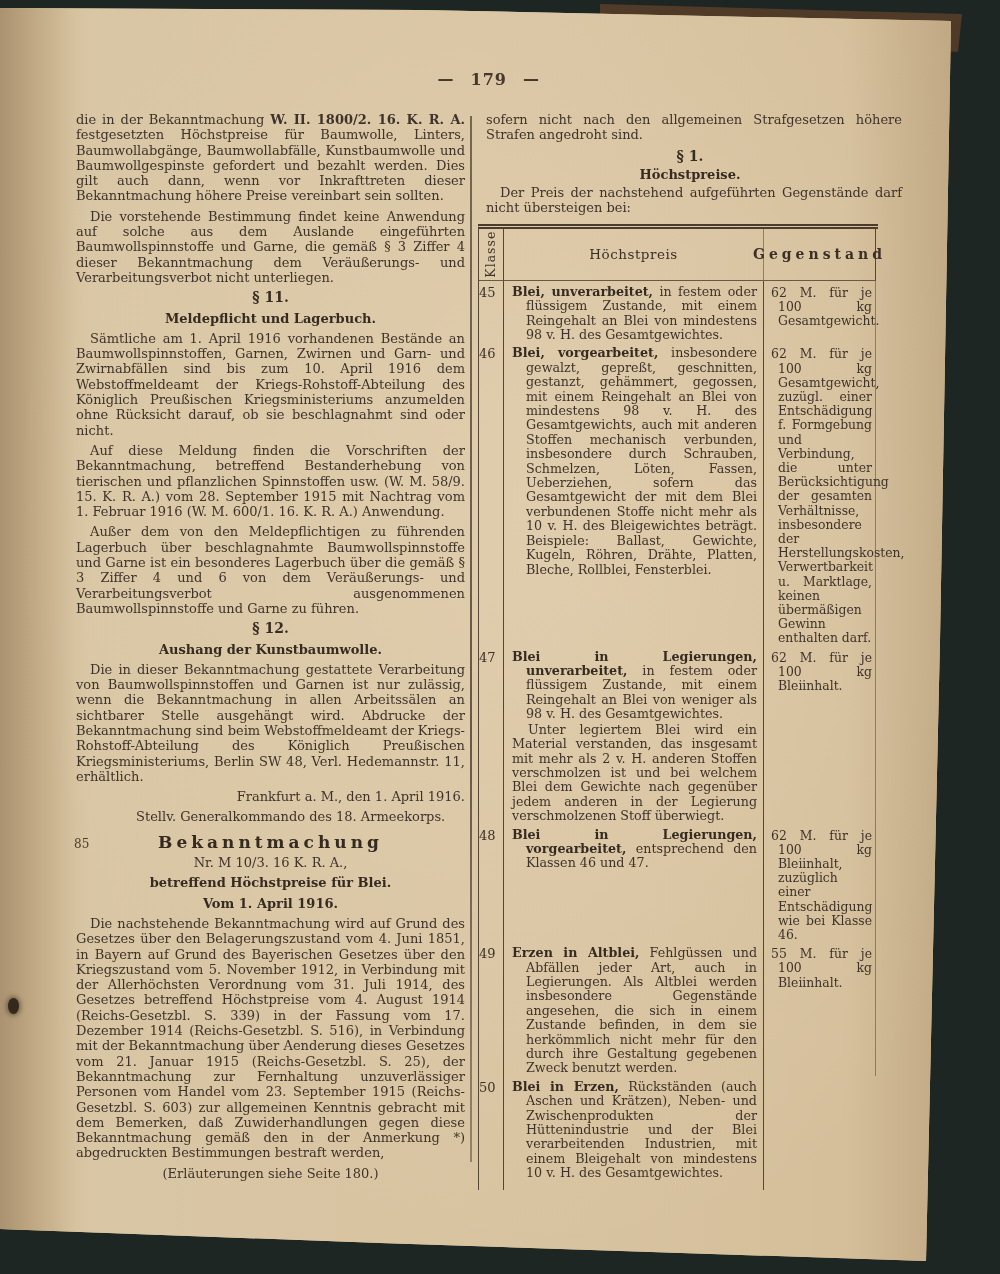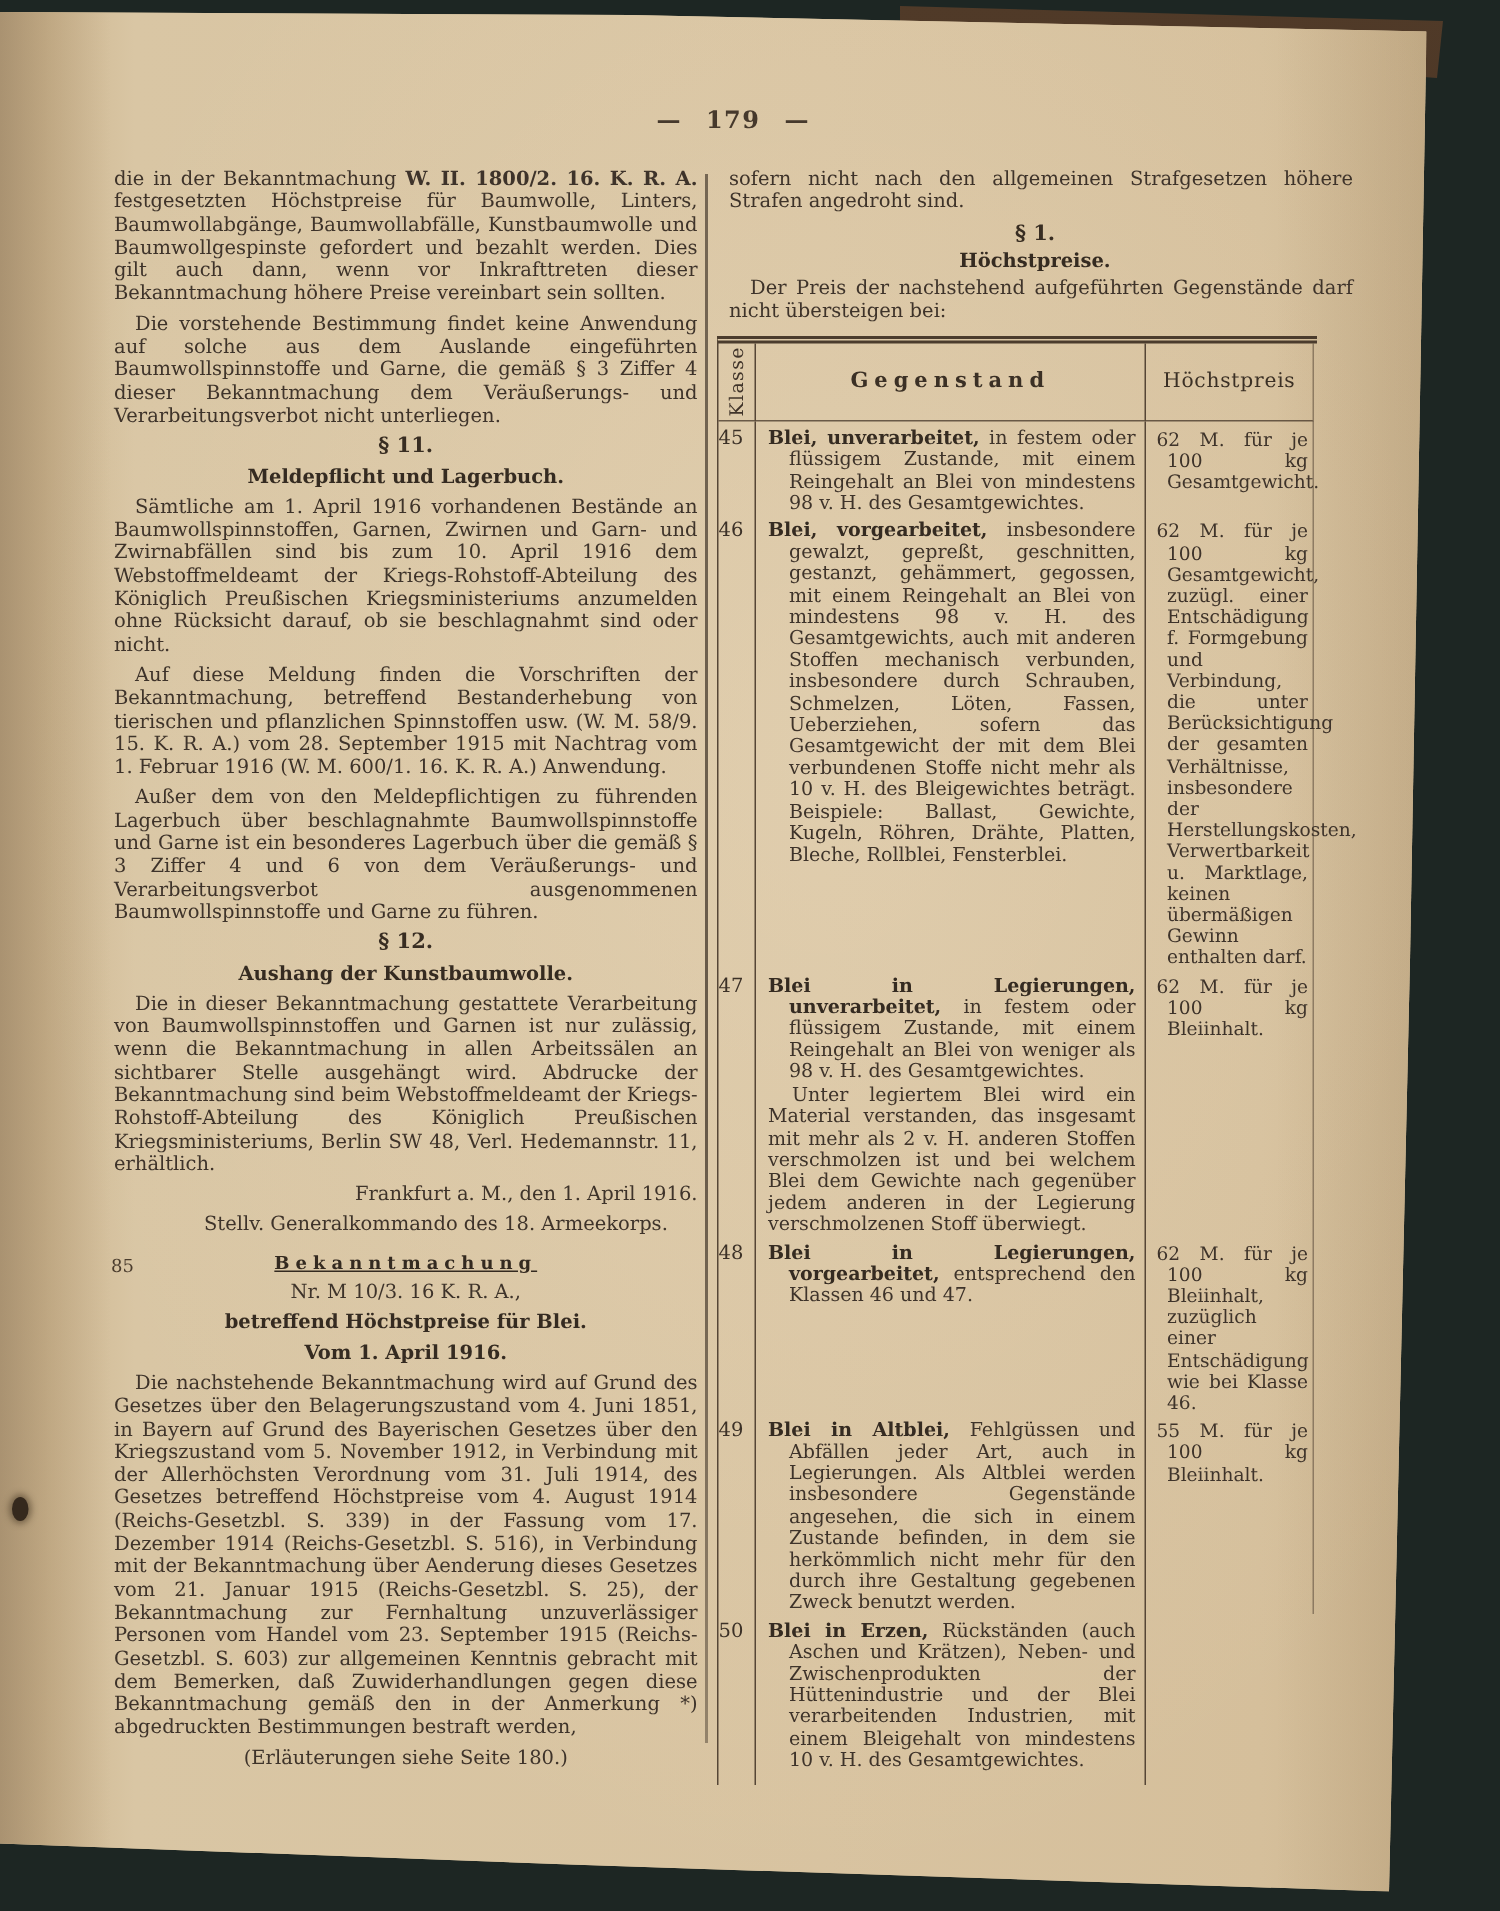--- a/index.html
+++ b/index.html
@@ -48,21 +48,21 @@
   }
   .col-left p{margin:0 0 5px 0;text-indent:14px;}
   .col-left p.noindent{text-indent:0;}
   .center-line{margin:3px 0 3px 0;text-align:center;text-indent:0 !important;}
   .sec-num{font-size:14px;font-weight:700;color:#382d22;}
   .sec-title{font-weight:700;color:#352b21;}
   .dateline{text-indent:20px !important;text-align:right;}
   .signature{text-indent:60px !important;text-align:left !important;}
   .notice-title-row{position:relative;margin:10px 0 4px 0;text-align:center;}
   .margin-note{position:absolute;left:-2px;top:2px;font-size:12px;color:#4a3c2d;}
-  .notice-title{font-weight:700;letter-spacing:4px;font-size:12px;color:#342a20;text-decoration:underline;}
+  .notice-title{font-weight:700;letter-spacing:4px;font-size:17px;color:#342a20;}
   .footer-note{text-align:center;text-indent:0 !important;margin-top:0;}
 
   .divider{
     position:absolute;left:470px;top:116px;width:1.5px;height:1046px;
     background:linear-gradient(180deg,rgba(62,50,38,.65),rgba(62,50,38,.75) 60%,rgba(62,50,38,.45));
   }
 
   .col-right{
     position:absolute;left:478px;top:112px;width:424px;
     font-size:13px;line-height:15.3px;text-align:justify;
@@ -146,22 +146,22 @@
     <p class="intro">sofern nicht nach den allgemeinen Strafgesetzen höhere Strafen angedroht sind.</p>
     <p class="center-line sec-num">§ 1.</p>
     <p class="center-line sec-title">Höchstpreise.</p>
     <p class="intro2">Der Preis der nachstehend aufgeführten Gegenstände darf nicht übersteigen bei:</p>
 
     <div class="price-table">
       <div class="t-row hdr">
         <div class="t-cell hdr-klasse">
             <span>Klasse</span>
           </div>
+        <div class="t-cell last hdr-preis">Höchstpreis</div>
         <div class="t-cell hdr-gegenstand">Gegenstand</div>
-        <div class="t-cell last hdr-preis">Höchstpreis</div>
       </div>
 
       <div class="t-row r45">
         <div class="t-cell c-klasse">45</div>
         <div class="t-cell c-gegenstand">
             <span class="hang"><b>Blei, unverarbeitet,</b><span> in festem oder flüssigem Zustande, mit einem Reingehalt an Blei von mindestens 98 v. H. des Gesamtgewichtes.</span></span>
           </div>
         <div class="t-cell last c-preis">
             <span class="hang">62 M. für je 100 kg Gesamtgewicht.</span>
           </div>
@@ -194,21 +194,21 @@
             <span class="hang"><b>Blei in Legierungen, vorgearbeitet,</b><span> entsprechend den Klassen 46 und 47.</span></span>
           </div>
         <div class="t-cell last c-preis">
             <span class="hang">62 M. für je 100 kg Bleiinhalt, zuzüglich einer Entschädigung wie bei Klasse 46.</span>
           </div>
       </div>
 
       <div class="t-row r49">
         <div class="t-cell c-klasse">49</div>
         <div class="t-cell c-gegenstand">
-            <span class="hang"><b>Blei in Altblei,</b><span> Fehlgüssen und Abfällen jeder Art, auch in Legierungen. Als Altblei werden insbesondere Gegenstände angesehen, die sich in einem Zustande befinden, in dem sie herkömmlich nicht mehr für den durch ihre Gestaltung gegebenen Zweck benutzt werden.</span></span>
+            <span class="hang"><b>Erzen in Altblei,</b><span> Fehlgüssen und Abfällen jeder Art, auch in Legierungen. Als Altblei werden insbesondere Gegenstände angesehen, die sich in einem Zustande befinden, in dem sie herkömmlich nicht mehr für den durch ihre Gestaltung gegebenen Zweck benutzt werden.</span></span>
           </div>
         <div class="t-cell last c-preis">
             <span class="hang">55 M. für je 100 kg Bleiinhalt.</span>
           </div>
       </div>
 
       <div class="t-row r50">
         <div class="t-cell c-klasse">50</div>
         <div class="t-cell c-gegenstand">
             <span class="hang"><b>Blei in Erzen,</b><span> Rückständen (auch Aschen und Krätzen), Neben- und Zwischenprodukten der Hüttenindustrie und der Blei verarbeitenden Industrien, mit einem Bleigehalt von mindestens 10 v. H. des Gesamtgewichtes.</span></span>

